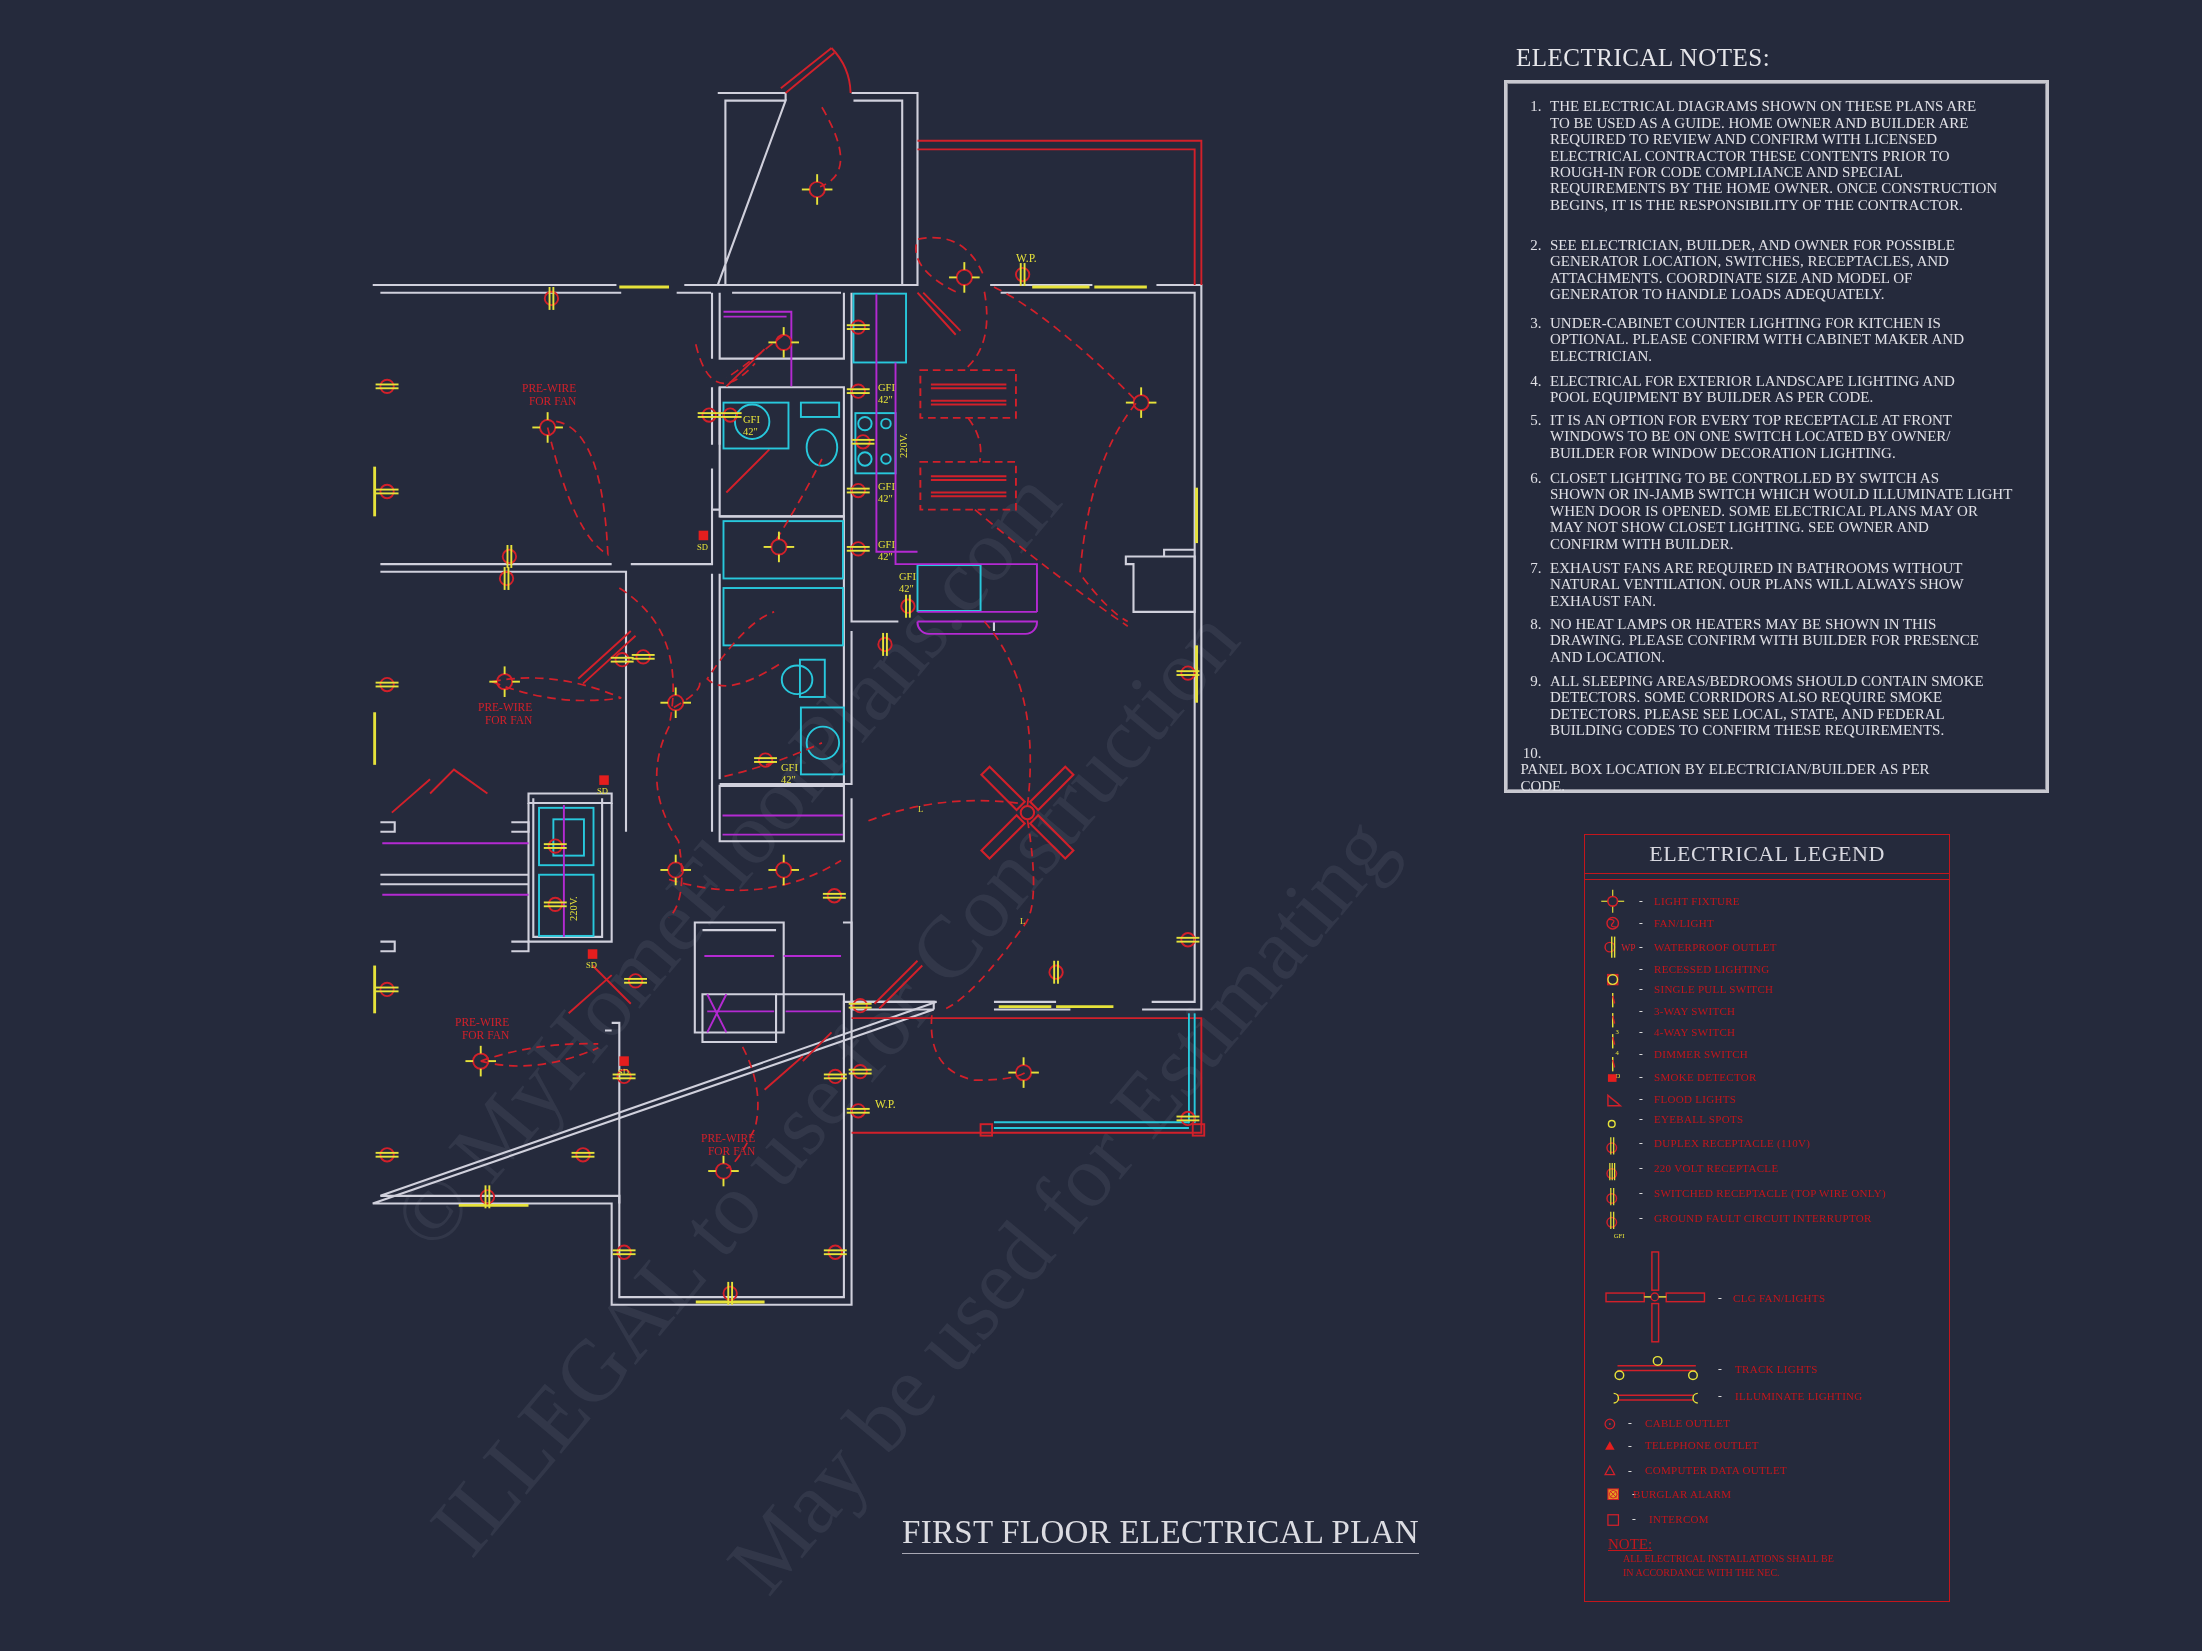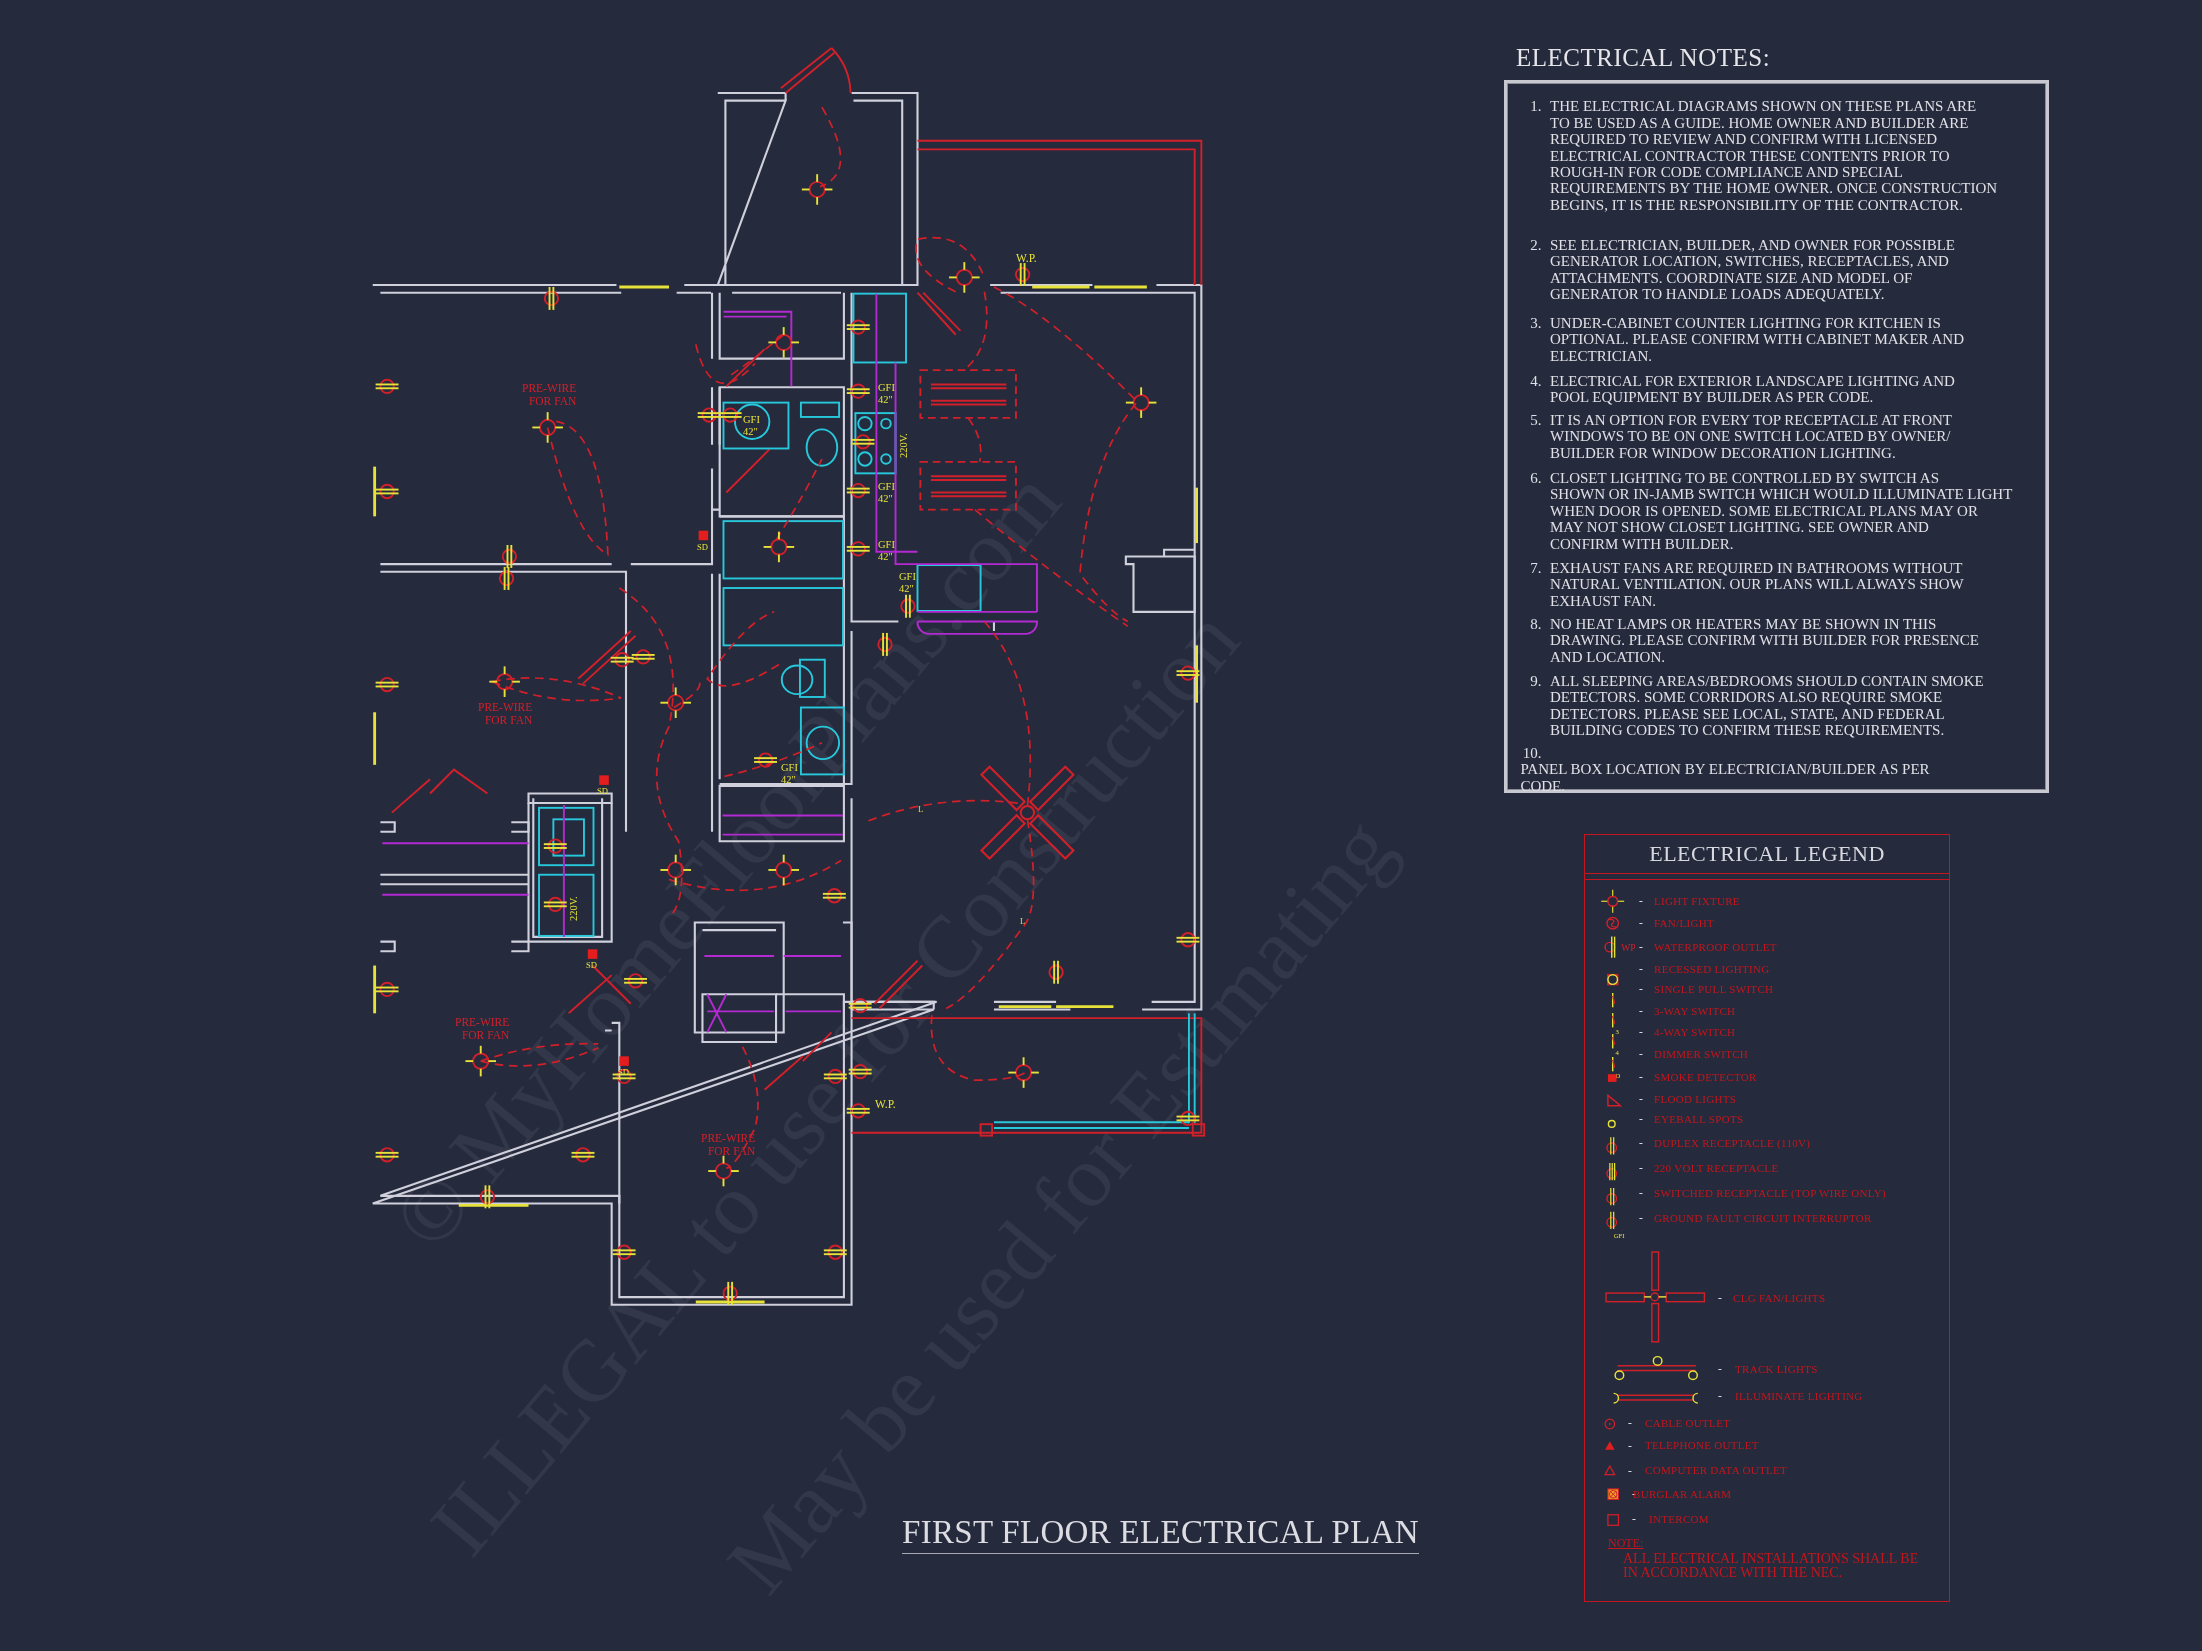--- a/index.html
+++ b/index.html
@@ -13,22 +13,22 @@
   .note { position:absolute; left:13.4px; font-size:15px; line-height:16.4px; color:#e0e0e6; display:flex; }
   .note .num { width:21px; text-align:right; margin-right:8.6px; flex:none; }
   .note .txt { width:478px; white-space:pre-line; }
   .legend { left:1584px; top:834px; width:366px; height:768px; border:1.9px solid #c4161c; box-sizing:border-box; }
   .legend-title-wrap { position:absolute; left:0; top:0; width:100%; height:38px; border-bottom:1.9px solid #c4161c; }
   .legend-title-wrap::after { content:""; position:absolute; left:0; right:0; bottom:-6.7px; border-bottom:1.9px solid #c4161c; }
   .legend-title { text-align:center; font-size:22px; color:#d8d8e0; line-height:38px; letter-spacing:0.5px; }
   .lg-item { position:absolute; font-size:11px; color:#c4161c; letter-spacing:0.3px; white-space:nowrap; }
   .lg-dash { position:absolute; font-size:11.5px; color:#e0e0e0; }
   .lg-icon { position:absolute; }
-  .legend-note-h { position:absolute; left:23px; top:701px; font-size:12px; color:#c4161c; text-decoration:underline; }
-  .legend-note { position:absolute; left:38px; top:717px; font-size:14px; color:#c4161c; line-height:14px; white-space:pre-line; }
+  .legend-note-h { position:absolute; left:23px; top:701px; font-size:15px; color:#c4161c; text-decoration:underline; }
+  .legend-note { position:absolute; left:38px; top:717px; font-size:10px; color:#c4161c; line-height:14px; white-space:pre-line; }
   .plan-title { left:902px; top:1514px; font-size:33px; color:#dcdce2; letter-spacing:0.3px;
                 border-bottom:1.9px solid #a8a8b4; padding-bottom:1.9px; }
   .wm { position:absolute; color:rgba(170,175,200,0.10); font-size:88px; white-space:nowrap;
         transform-origin:left center; font-family:"Liberation Serif",serif; }
   .plan-label { position:absolute; font-size:11.5px; color:#d2202a; line-height:13.4px; white-space:pre-line; text-align:right; }
   .y-label { position:absolute; font-size:11.5px; color:#e6e23a; line-height:11.5px; white-space:pre-line; }
 </style>
 </head>
 <body>
 

